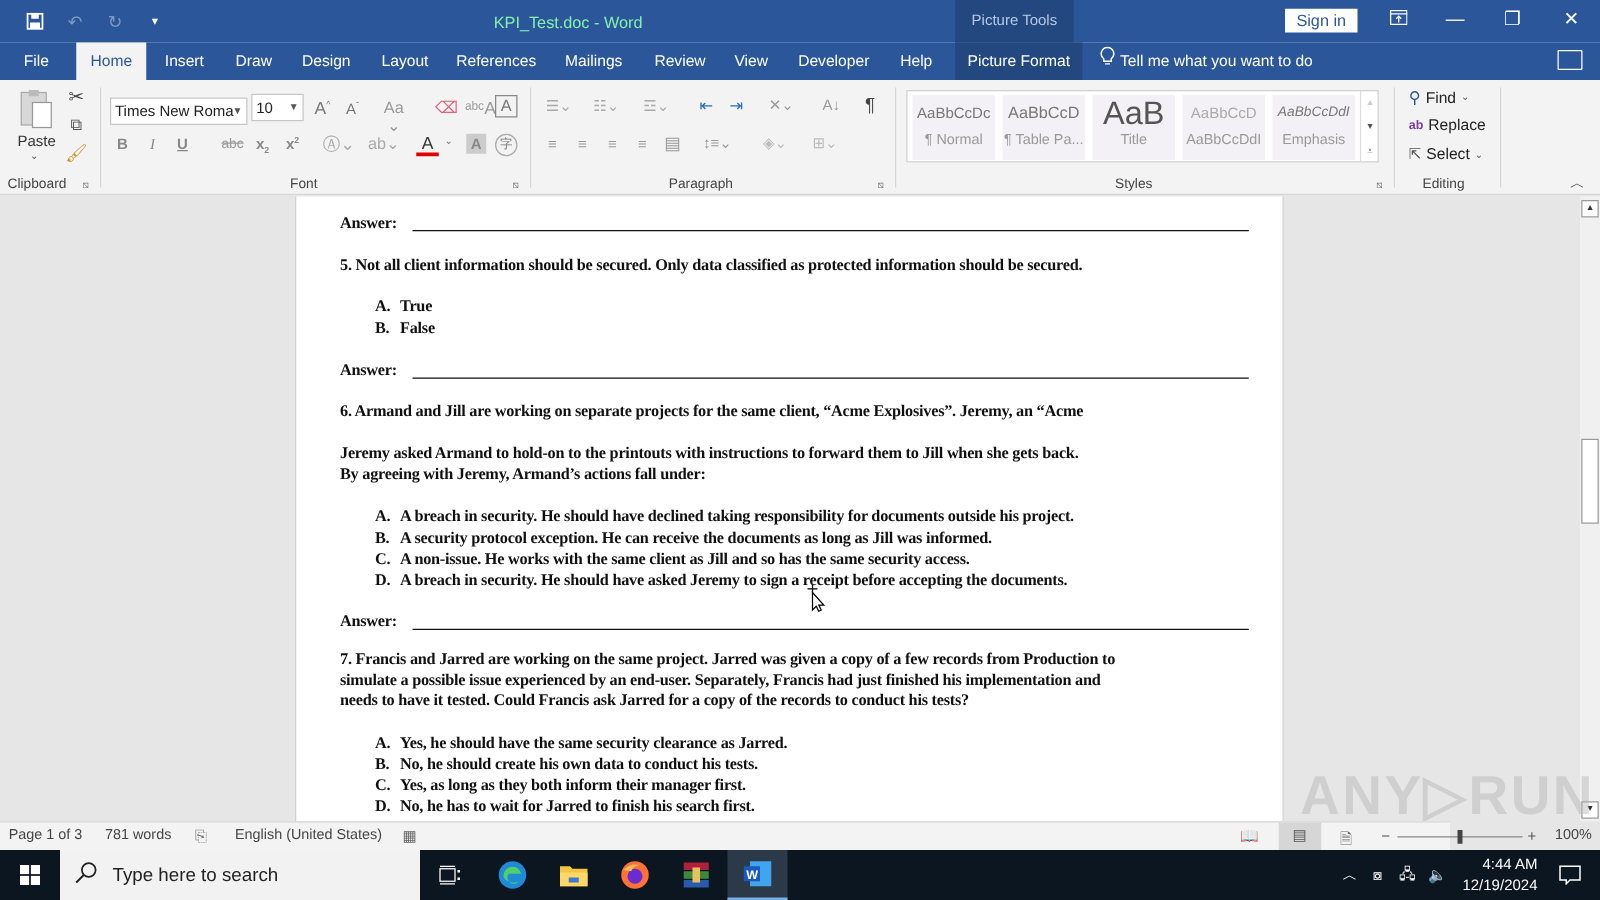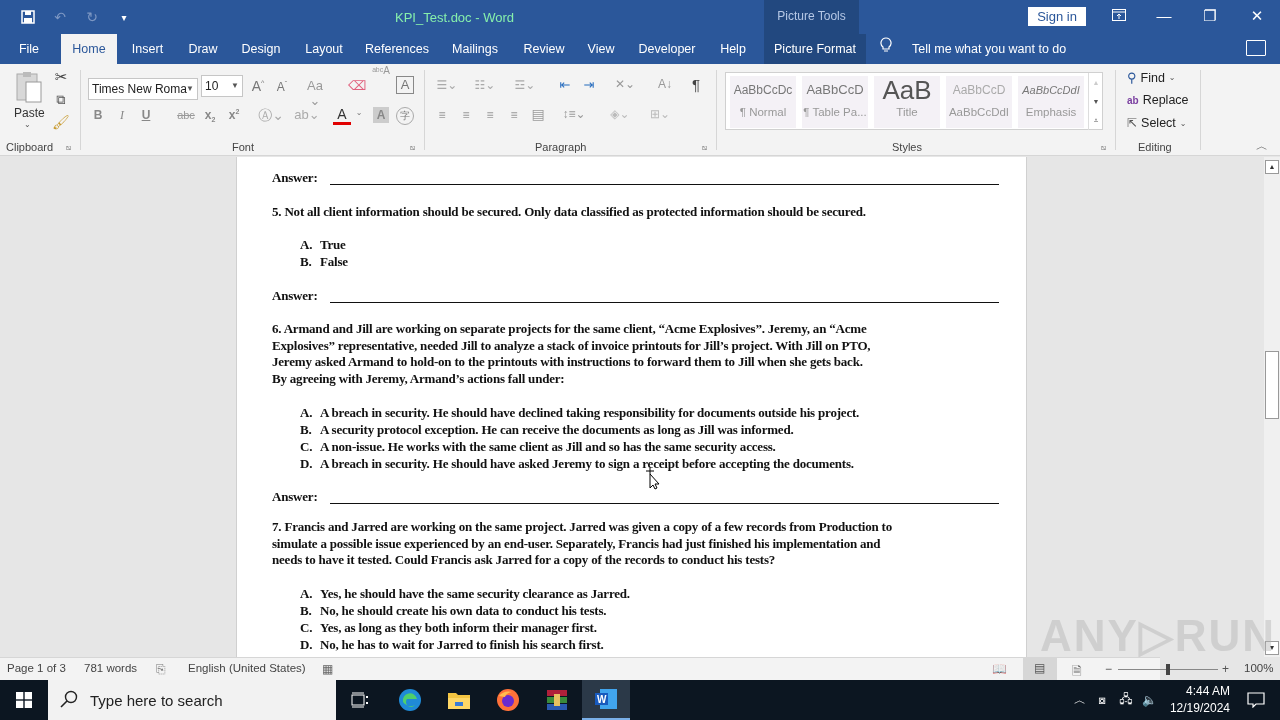--- a/index.html
+++ b/index.html
@@ -9,21 +9,21 @@
 .qat span{width:20px;height:20px;display:flex;align-items:center;justify-content:center;font-size:14px}
 .qat .dim{color:#7d97c3}
 .title{position:absolute;left:395px;top:10px;font-size:13px;color:#86efac}
 .ctx-title{position:absolute;left:764px;top:0;width:95px;height:34px;background:#22487f;color:#b6c8e6;font-size:12px;text-align:center;line-height:32px}
 .signin{position:absolute;left:1028px;top:7px;width:58px;height:19px;background:#fff;color:#2b579a;font-size:13px;text-align:center;line-height:19px}
 .winbtn{position:absolute;top:0;width:46px;height:32px;color:#fff;font-size:15px;text-align:center;line-height:32px}
 .tabs{position:absolute;left:0;top:34px;width:1280px;height:30px;background:#2b579a}
 .tab{position:absolute;top:0;height:30px;color:#fff;font-size:12.5px;line-height:30px;text-align:center}
 .tab.active{background:#f3f3f3;color:#2b579a}
 .tab.ctx{background:#22487f}
-.tellme{position:absolute;left:880px;top:34px;height:30px;line-height:30px;color:#fff;font-size:12.5px;display:flex;gap:20px;align-items:flex-start}
+.tellme{position:absolute;left:880px;top:34px;height:30px;line-height:30px;color:#fff;font-size:12.5px;display:flex;gap:4px;align-items:flex-start}
 .comment-ico{position:absolute;left:1246px;top:40px;width:20px;height:16px;border:1.5px solid #fff;border-radius:1px}
 .ribbon{position:absolute;left:0;top:64px;width:1280px;height:92px;background:#f3f3f3;border-bottom:1px solid #d6d6d6}
 .grp-label{position:absolute;top:77px;font-size:11px;color:#444}
 .sep{position:absolute;top:6px;width:1px;height:80px;background:#d6d6d6}
 .dropbox{position:absolute;height:22px;background:#fff;border:1px solid #c6c6c6;font-size:12px;line-height:20px;padding-left:3px;color:#222}
 .dropbox .arr{position:absolute;right:3px;top:0;font-size:8px;color:#555}
 .ico{position:absolute;color:#777;font-size:12px;text-align:center}
 .styles-box{position:absolute;left:725px;top:8px;width:378px;height:58px;background:#fff;border:1px solid #d0d0d0}
 .style-item{position:absolute;top:3px;width:66px;height:52px;background:#f4f1f6;text-align:center}
 .style-item .sample{display:block;font-size:12px;color:#777;height:30px;line-height:28px;white-space:nowrap;overflow:hidden}
@@ -126,21 +126,21 @@
   <div class="dropbox" style="left:88px;top:14px;width:110px">
     <span>Times New Roma</span><span class="arr">▼</span>
   </div>
   <div class="dropbox" style="left:201px;top:11px;width:42px">
     <span>10</span><span class="arr">▼</span>
   </div>
   <div class="ico" style="left:250px;top:14px;width:16px;font-size:14px">A<sup style="font-size:7px">^</sup></div>
   <div class="ico" style="left:274px;top:16px;width:16px;font-size:12px">A<sup style="font-size:7px">ˇ</sup></div>
   <div class="ico" style="left:302px;top:14px;width:26px;font-size:13px;color:#999">Aa ⌄</div>
   <div class="ico" style="left:348px;top:14px;width:18px;font-size:13px;color:#e0607d">⌫</div>
-  <div class="ico" style="left:372px;top:1px;width:18px;font-size:10px;color:#999">ᵃᵇᶜA</div>
+  <div class="ico" style="left:372px;top:14px;width:18px;font-size:14px;color:#999">ᵃᵇᶜA</div>
   <div class="ico" style="left:396px;top:12px;width:18px;height:18px;border:1px solid #888;font-size:13px;line-height:16px">A</div>
   <div class="ico" style="left:92px;top:44px;width:12px;font-weight:bold;color:#888">B</div>
   <div class="ico" style="left:116px;top:44px;width:12px;font-style:italic;color:#888;font-family:'Liberation Serif',serif">I</div>
   <div class="ico" style="left:140px;top:44px;width:12px;text-decoration:underline;font-weight:bold;color:#888">U</div>
   <div class="ico" style="left:176px;top:45px;width:20px;font-size:11px;color:#999;text-decoration:line-through">abc</div>
   <div class="ico" style="left:202px;top:44px;width:16px;font-weight:bold;color:#888">x<sub style="font-size:7px">2</sub></div>
   <div class="ico" style="left:226px;top:44px;width:16px;font-weight:bold;color:#888">x<sup style="font-size:7px">2</sup></div>
   <div class="ico" style="left:258px;top:43px;width:26px;font-size:14px;color:#aaa">Ⓐ⌄</div>
   <div class="ico" style="left:294px;top:43px;width:26px;font-size:13px;color:#aaa">ab⌄</div>
   <div class="ico" style="left:333px;top:42px;width:18px;font-size:14px;color:#333;border-bottom:3px solid #e00000;line-height:16px">A</div>
@@ -227,21 +227,20 @@
     <div class="doc-text" style="top:13px">Answer:</div>
     <div class="answer-line" style="left:93px;top:27px;width:669px"></div>
 
     <div class="doc-text" style="top:47px">5. Not all client information should be secured. Only data classified as protected information should be secured.</div>
     <div class="opt" style="top:80px"><span class="letter">A.</span><span>True</span></div>
     <div class="opt" style="top:97px"><span class="letter">B.</span><span>False</span></div>
     <div class="doc-text" style="top:131px">Answer:</div>
     <div class="answer-line" style="left:93px;top:145px;width:669px"></div>
 
     <div class="doc-text" style="top:164px">6. Armand and Jill are working on separate projects for the same client, “Acme Explosives”. Jeremy, an “Acme</div>
-    <div class="doc-text" style="top:181px">Explosives” representative, needed Jill to analyze a stack of invoice printouts for Jill’s project. With Jill on PTO,</div>
     <div class="doc-text" style="top:197px">Jeremy asked Armand to hold-on to the printouts with instructions to forward them to Jill when she gets back.</div>
     <div class="doc-text" style="top:214px">By agreeing with Jeremy, Armand’s actions fall under:</div>
     <div class="opt" style="top:248px"><span class="letter">A.</span><span>A breach in security. He should have declined taking responsibility for documents outside his project.</span></div>
     <div class="opt" style="top:265px"><span class="letter">B.</span><span>A security protocol exception. He can receive the documents as long as Jill was informed.</span></div>
     <div class="opt" style="top:282px"><span class="letter">C.</span><span>A non-issue. He works with the same client as Jill and so has the same security access.</span></div>
     <div class="opt" style="top:299px"><span class="letter">D.</span><span>A breach in security. He should have asked Jeremy to sign a receipt before accepting the documents.</span></div>
     <div class="doc-text" style="top:332px">Answer:</div>
     <div class="answer-line" style="left:93px;top:346px;width:669px"></div>
 
     <div class="doc-text" style="top:362px">7. Francis and Jarred are working on the same project. Jarred was given a copy of a few records from Production to</div>

